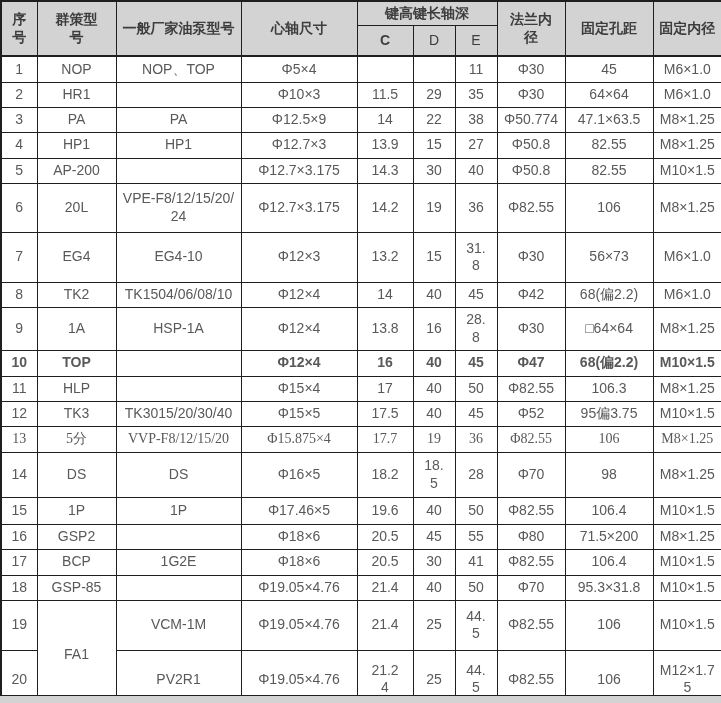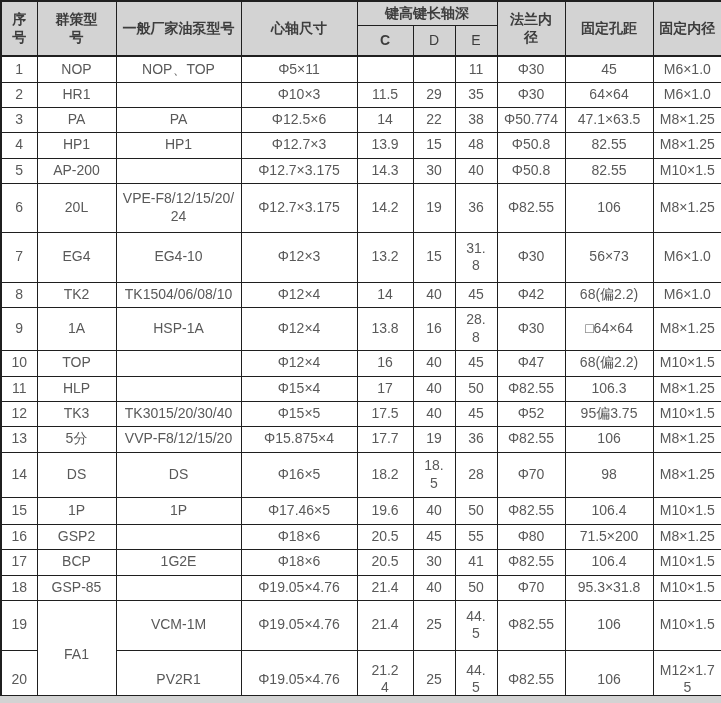--- a/index.html
+++ b/index.html
@@ -84,21 +84,21 @@
         <th>C</th>
         <th class="light">D</th>
         <th class="light">E</th>
       </tr>
     </thead>
     <tbody id="spec-body">
         <tr style="height: 26px;">
           <td>1</td>
           <td>NOP</td>
           <td>NOP、TOP</td>
-          <td>Φ5×11</td>
+          <td>Φ5×4</td>
           <td></td>
           <td></td>
           <td>11</td>
           <td>Φ30</td>
           <td>45</td>
           <td>M6×1.0</td>
         </tr>
         <tr style="height: 25px;">
           <td>2</td>
           <td>HR1</td>
@@ -108,36 +108,36 @@
           <td>29</td>
           <td>35</td>
           <td>Φ30</td>
           <td>64×64</td>
           <td>M6×1.0</td>
         </tr>
         <tr style="height: 25px;">
           <td>3</td>
           <td>PA</td>
           <td>PA</td>
-          <td>Φ12.5×6</td>
+          <td>Φ12.5×9</td>
           <td>14</td>
           <td>22</td>
           <td>38</td>
           <td>Φ50.774</td>
           <td>47.1×63.5</td>
           <td>M8×1.25</td>
         </tr>
         <tr style="height: 26px;">
           <td>4</td>
           <td>HP1</td>
           <td>HP1</td>
           <td>Φ12.7×3</td>
           <td>13.9</td>
           <td>15</td>
-          <td>48</td>
+          <td>27</td>
           <td>Φ50.8</td>
           <td>82.55</td>
           <td>M8×1.25</td>
         </tr>
         <tr style="height: 25px;">
           <td>5</td>
           <td>AP-200</td>
           <td></td>
           <td>Φ12.7×3.175</td>
           <td>14.3</td>
@@ -191,21 +191,21 @@
           <td>HSP-1A</td>
           <td>Φ12×4</td>
           <td>13.8</td>
           <td>16</td>
           <td>28.
 8</td>
           <td>Φ30</td>
           <td>□64×64</td>
           <td>M8×1.25</td>
         </tr>
-        <tr style="height: 26px;">
+        <tr style="height: 26px; font-weight: bold;">
           <td>10</td>
           <td>TOP</td>
           <td></td>
           <td>Φ12×4</td>
           <td>16</td>
           <td>40</td>
           <td>45</td>
           <td>Φ47</td>
           <td>68(偏2.2)</td>
           <td>M10×1.5</td>
@@ -227,21 +227,21 @@
           <td>TK3</td>
           <td>TK3015/20/30/40</td>
           <td>Φ15×5</td>
           <td>17.5</td>
           <td>40</td>
           <td>45</td>
           <td>Φ52</td>
           <td>95偏3.75</td>
           <td>M10×1.5</td>
         </tr>
-        <tr style="height: 26px;">
+        <tr style="height: 26px; font-family: Liberation Serif, serif;">
           <td>13</td>
           <td>5分</td>
           <td>VVP-F8/12/15/20</td>
           <td>Φ15.875×4</td>
           <td>17.7</td>
           <td>19</td>
           <td>36</td>
           <td>Φ82.55</td>
           <td>106</td>
           <td>M8×1.25</td>

